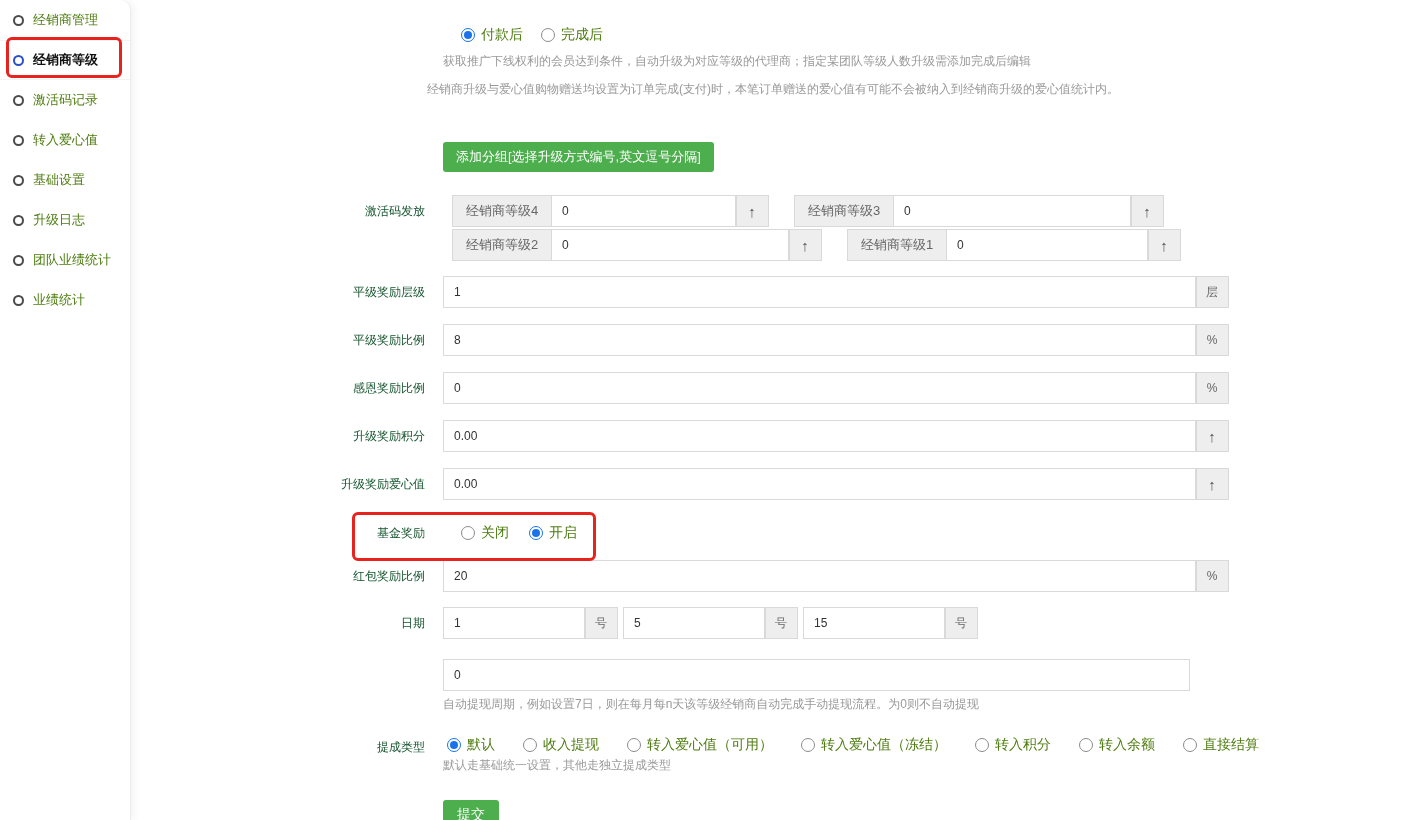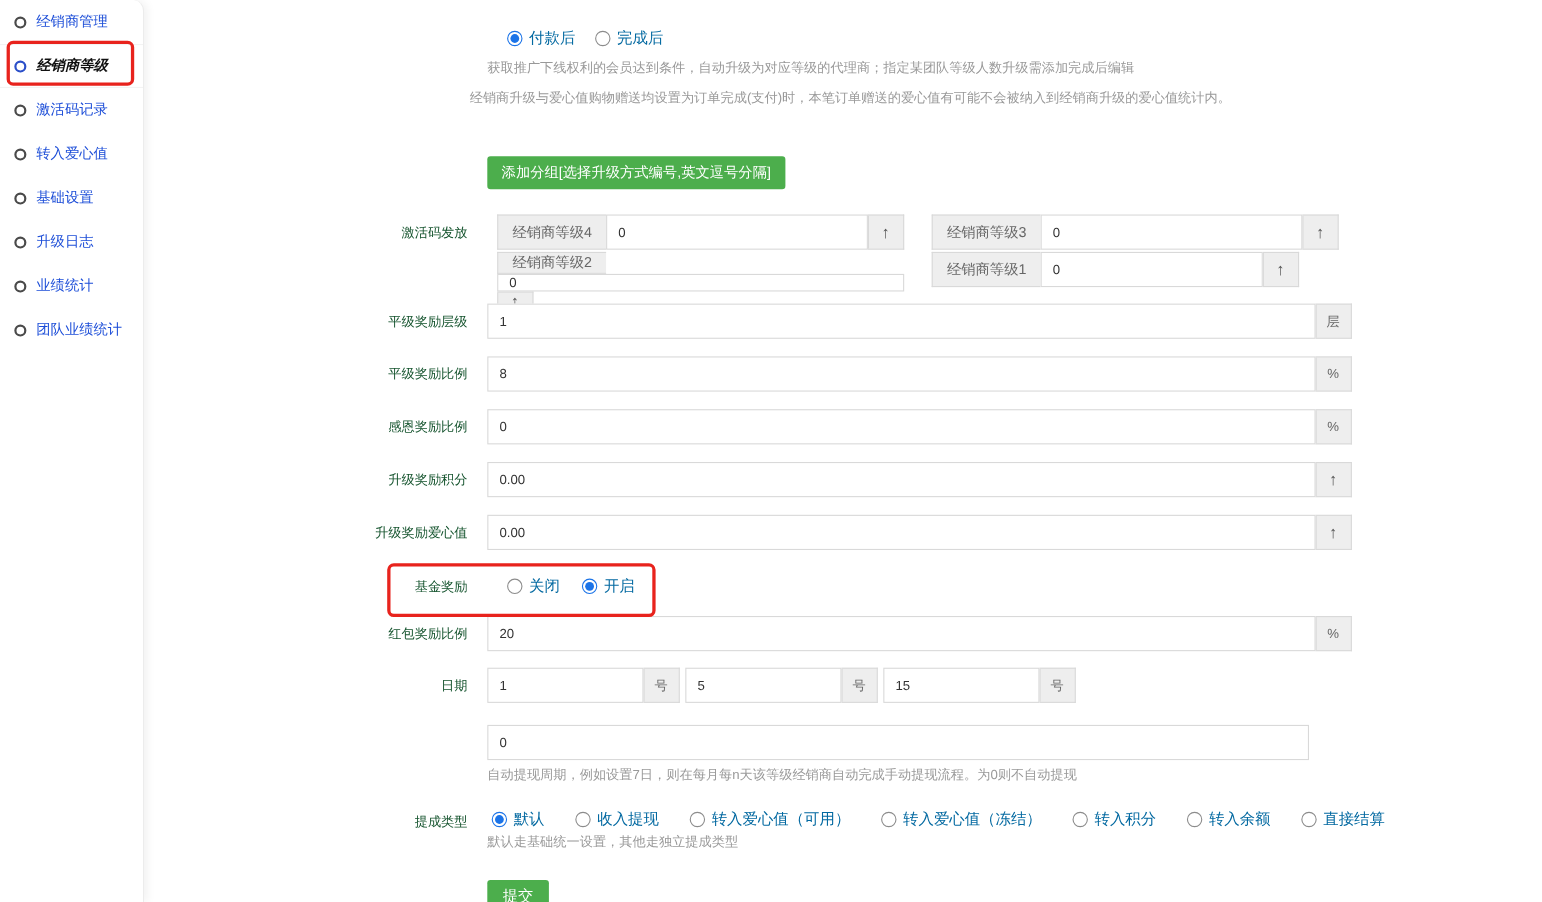--- a/index.html
+++ b/index.html
@@ -10,29 +10,29 @@
     font-size:12px; color:#555;
   }
   
   .sidebar {
     position:absolute; left:0; top:0; width:131px; height:820px;
     background:#fff; border-right:1px solid #ececec;
     border-top-right-radius:10px; box-shadow:3px 0 8px rgba(0,0,0,.05);
   }
   .side-item {
     display:flex; align-items:center; height:40px; padding-left:13px;
-    color:#1d4ed8; font-size:13px; cursor:pointer; white-space:nowrap;
+    color:#4d7c0f; font-size:13px; cursor:pointer; white-space:nowrap;
   }
   .side-item .circle {
     width:11px; height:11px; border:2px solid #4a4a4a; border-radius:50%;
     margin-right:9px; flex:none;
   }
   .side-item.active {
     color:#111; font-weight:bold;
-    border-top:1px solid #f3f3f3; border-bottom:1px solid #f3f3f3;font-style:italic;
+    border-top:1px solid #f3f3f3; border-bottom:1px solid #f3f3f3;
   }
   .side-item.active .circle { border-color:#2b4fc9; }
   
   .annotation {
     position:absolute; border:3px solid #e8231d; border-radius:6px;
     pointer-events:none; z-index:50; background:transparent;
   }
   #ann-sidebar { left:6px; top:37px; width:116px; height:41px; }
   #ann-fund    { left:352px; top:512px; width:244px; height:49px; }
   
@@ -49,21 +49,21 @@
   .radio-opt { display:flex; align-items:center; cursor:pointer; }
   .radio-circle {
     width:14px; height:14px; border-radius:50%; border:1px solid #8c8c8c;
     background:#fff; margin-right:6px; position:relative; flex:none;
   }
   .radio-opt.checked .radio-circle { border-color:#1a73e8; }
   .radio-opt.checked .radio-circle::after {
     content:""; position:absolute; left:2px; top:2px; right:2px; bottom:2px;
     border-radius:50%; background:#1a73e8;
   }
-  .radio-label { font-size:14px; color:#0369a1; white-space:nowrap; }
+  .radio-label { font-size:14px; color:#4d7c0f; white-space:nowrap; }
   
   .btn-green {
     display:inline-flex; align-items:center; height:30px; padding:0 13px;
     background:#4cae4c; color:#fff; border:none; border-radius:3px;
     font-size:13px; cursor:pointer; font-family:inherit; white-space:nowrap;
   }
   
   .igroup { display:flex; height:32px; }
   .igroup input {
     flex:1; min-width:0; height:32px; border:1px solid #d9d9d9;
@@ -112,25 +112,25 @@
   <div class="side-item">
     <span class="circle"></span>
     <span>基础设置</span>
   </div>
   <div class="side-item">
     <span class="circle"></span>
     <span>升级日志</span>
   </div>
   <div class="side-item">
     <span class="circle"></span>
+    <span>团队业绩统计</span>
+  </div>
+  <div class="side-item">
+    <span class="circle"></span>
     <span>业绩统计</span>
-  </div>
-  <div class="side-item">
-    <span class="circle"></span>
-    <span>团队业绩统计</span>
   </div>
 </div>
 
 <div class="annotation" id="ann-sidebar"></div>
 <div class="annotation" id="ann-fund"></div>
 
 <div class="main">
 
   <div class="abs radio-row" style="left:330px; top:26px; gap:18px;">
     <span class="radio-opt checked">
@@ -144,35 +144,35 @@
   </div>
 
   <div class="abs note" style="left:312px; top:53px;">获取推广下线权利的会员达到条件，自动升级为对应等级的代理商；指定某团队等级人数升级需添加完成后编辑</div>
   <div class="abs note" style="left:296px; top:81px;">经销商升级与爱心值购物赠送均设置为订单完成(支付)时，本笔订单赠送的爱心值有可能不会被纳入到经销商升级的爱心值统计内。</div>
 
   <button class="btn-green abs" style="left:312px; top:142px;">添加分组[选择升级方式编号,英文逗号分隔]</button>
 
   <div class="abs" style="left:0; top:195px; width:100%; height:32px;">
     <span class="flabel">激活码发放</span>
     <div class="abs" style="left:321px; top:0; display:flex; gap:25px;">
-      <div class="igroup" style="width:370px;">
+      <div class="igroup" style="width:317px;">
         <span class="ig-prefix">经销商等级4</span>
         <input value="0" style="">
         <span class="ig-suffix arrow">↑</span>
       </div>
       <div class="igroup" style="width:370px;">
         <span class="ig-prefix">经销商等级3</span>
         <input value="0" style="">
         <span class="ig-suffix arrow">↑</span>
       </div>
     </div>
   </div>
 
   <div class="abs" style="left:321px; top:229px; display:flex; gap:25px;">
-    <div class="igroup" style="width:370px;flex-direction:column;">
+    <div class="igroup" style="width:370px;">
       <span class="ig-prefix">经销商等级2</span>
       <input value="0" style="">
       <span class="ig-suffix arrow">↑</span>
     </div>
     <div class="igroup" style="width:334px;">
       <span class="ig-prefix">经销商等级1</span>
       <input value="0" style="">
       <span class="ig-suffix arrow">↑</span>
     </div>
   </div>

